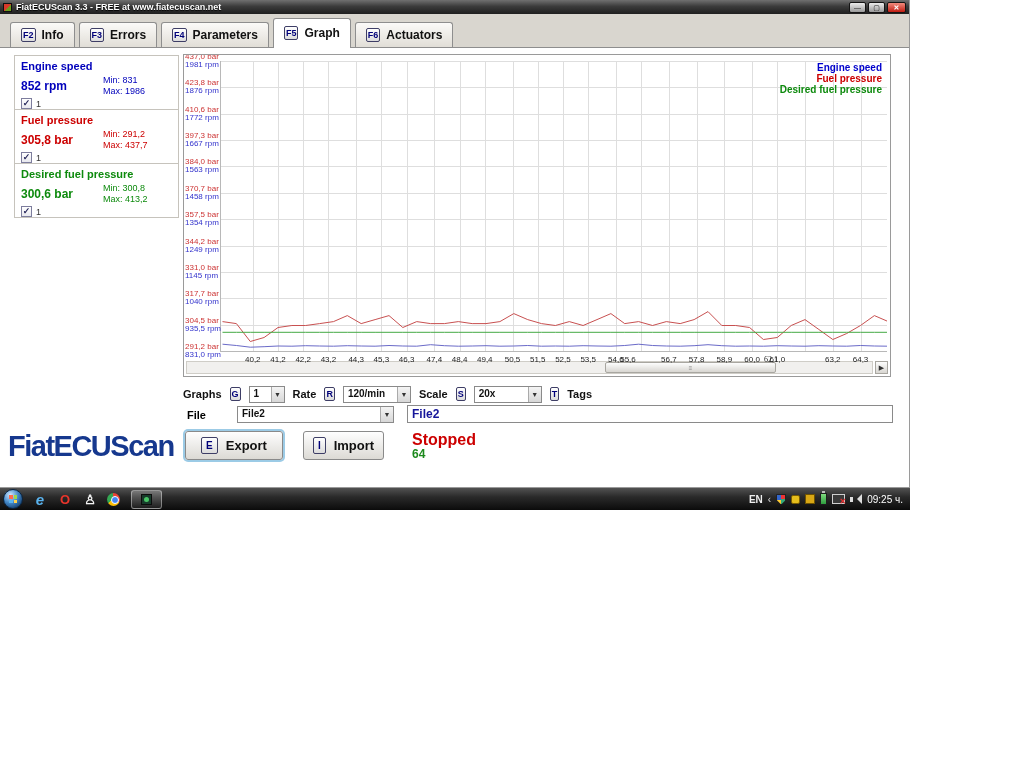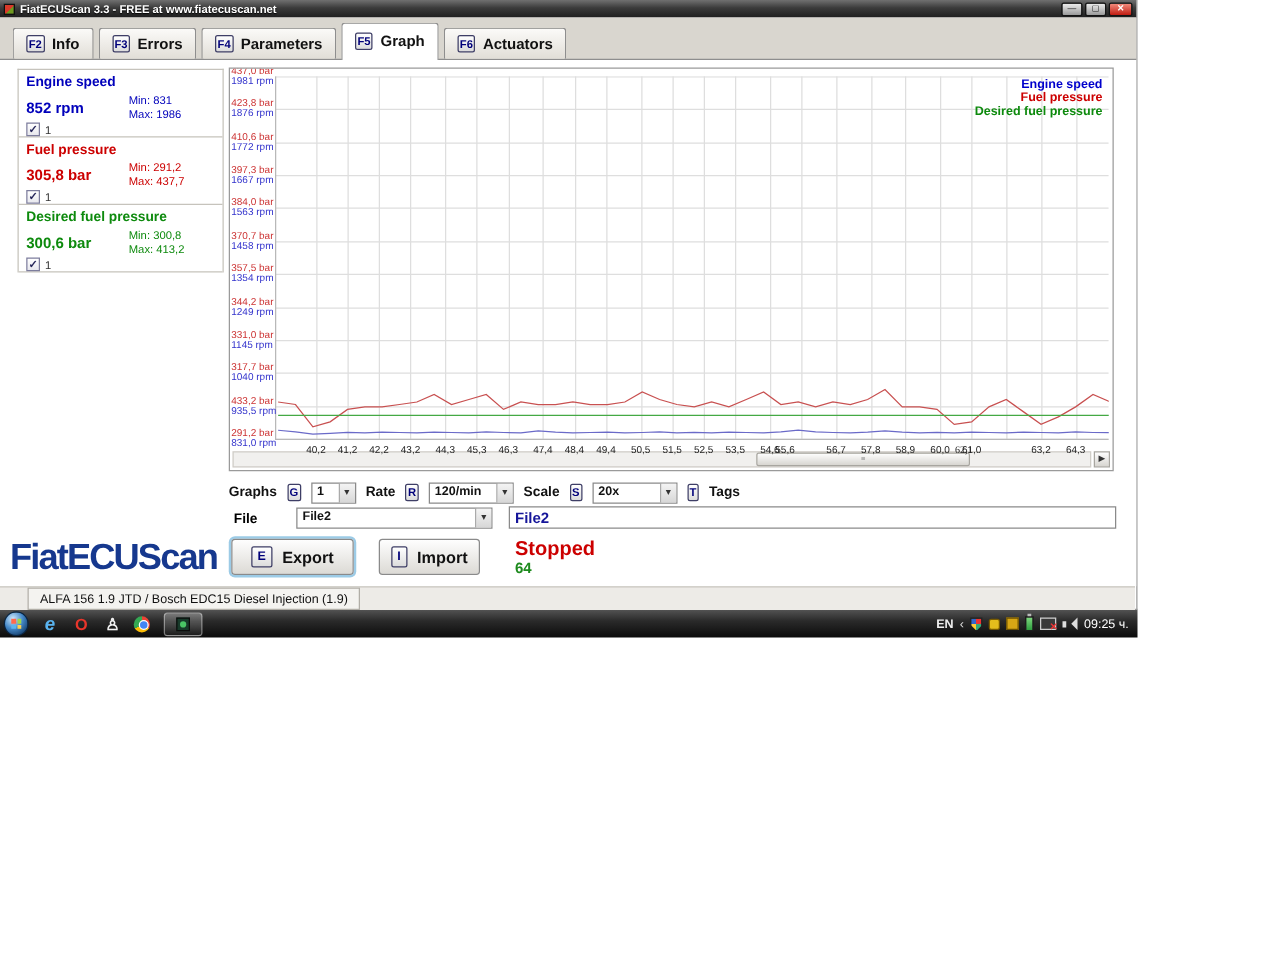--- a/index.html
+++ b/index.html
@@ -276,21 +276,21 @@
           </div>
           <div class="ylabel" style="top: 208.909px;">
             <span class="ybar">331,0 bar</span>
             <span class="yrpm">1145 rpm</span>
           </div>
           <div class="ylabel" style="top: 235.273px;">
             <span class="ybar">317,7 bar</span>
             <span class="yrpm">1040 rpm</span>
           </div>
           <div class="ylabel" style="top: 261.636px;">
-            <span class="ybar">433,2 bar</span>
+            <span class="ybar">304,5 bar</span>
             <span class="yrpm">935,5 rpm</span>
           </div>
           <div class="ylabel" style="top: 288px;">
             <span class="ybar">291,2 bar</span>
             <span class="yrpm">831,0 rpm</span>
           </div>
           <div class="xlabel" style="left: 68.7826px;">40,2</div>
           <div class="xlabel" style="left: 94px;">41,2</div>
           <div class="xlabel" style="left: 119.217px;">42,2</div>
           <div class="xlabel" style="left: 144.435px;">43,2</div>
@@ -356,23 +356,20 @@
         </div>
         <div class="jbtn btn-import">
           <span class="kbd kbd2">I</span>
           <span>Import</span>
         </div>
         <div class="status-stopped">Stopped</div>
         <div class="status-counter">64</div>
       </div>
     </div>
 
-    <div class="statusbar">
-      <div class="status-seg">ALFA 156 1.9 JTD / Bosch EDC15 Diesel Injection (1.9)</div>
-    </div>
   </div>
 
   <div class="taskbar">
     <div class="orb">
       <div class="orb-flag">
           <i class="of1"></i>
           <i class="of2"></i>
           <i class="of3"></i>
           <i class="of4"></i>
         </div>

